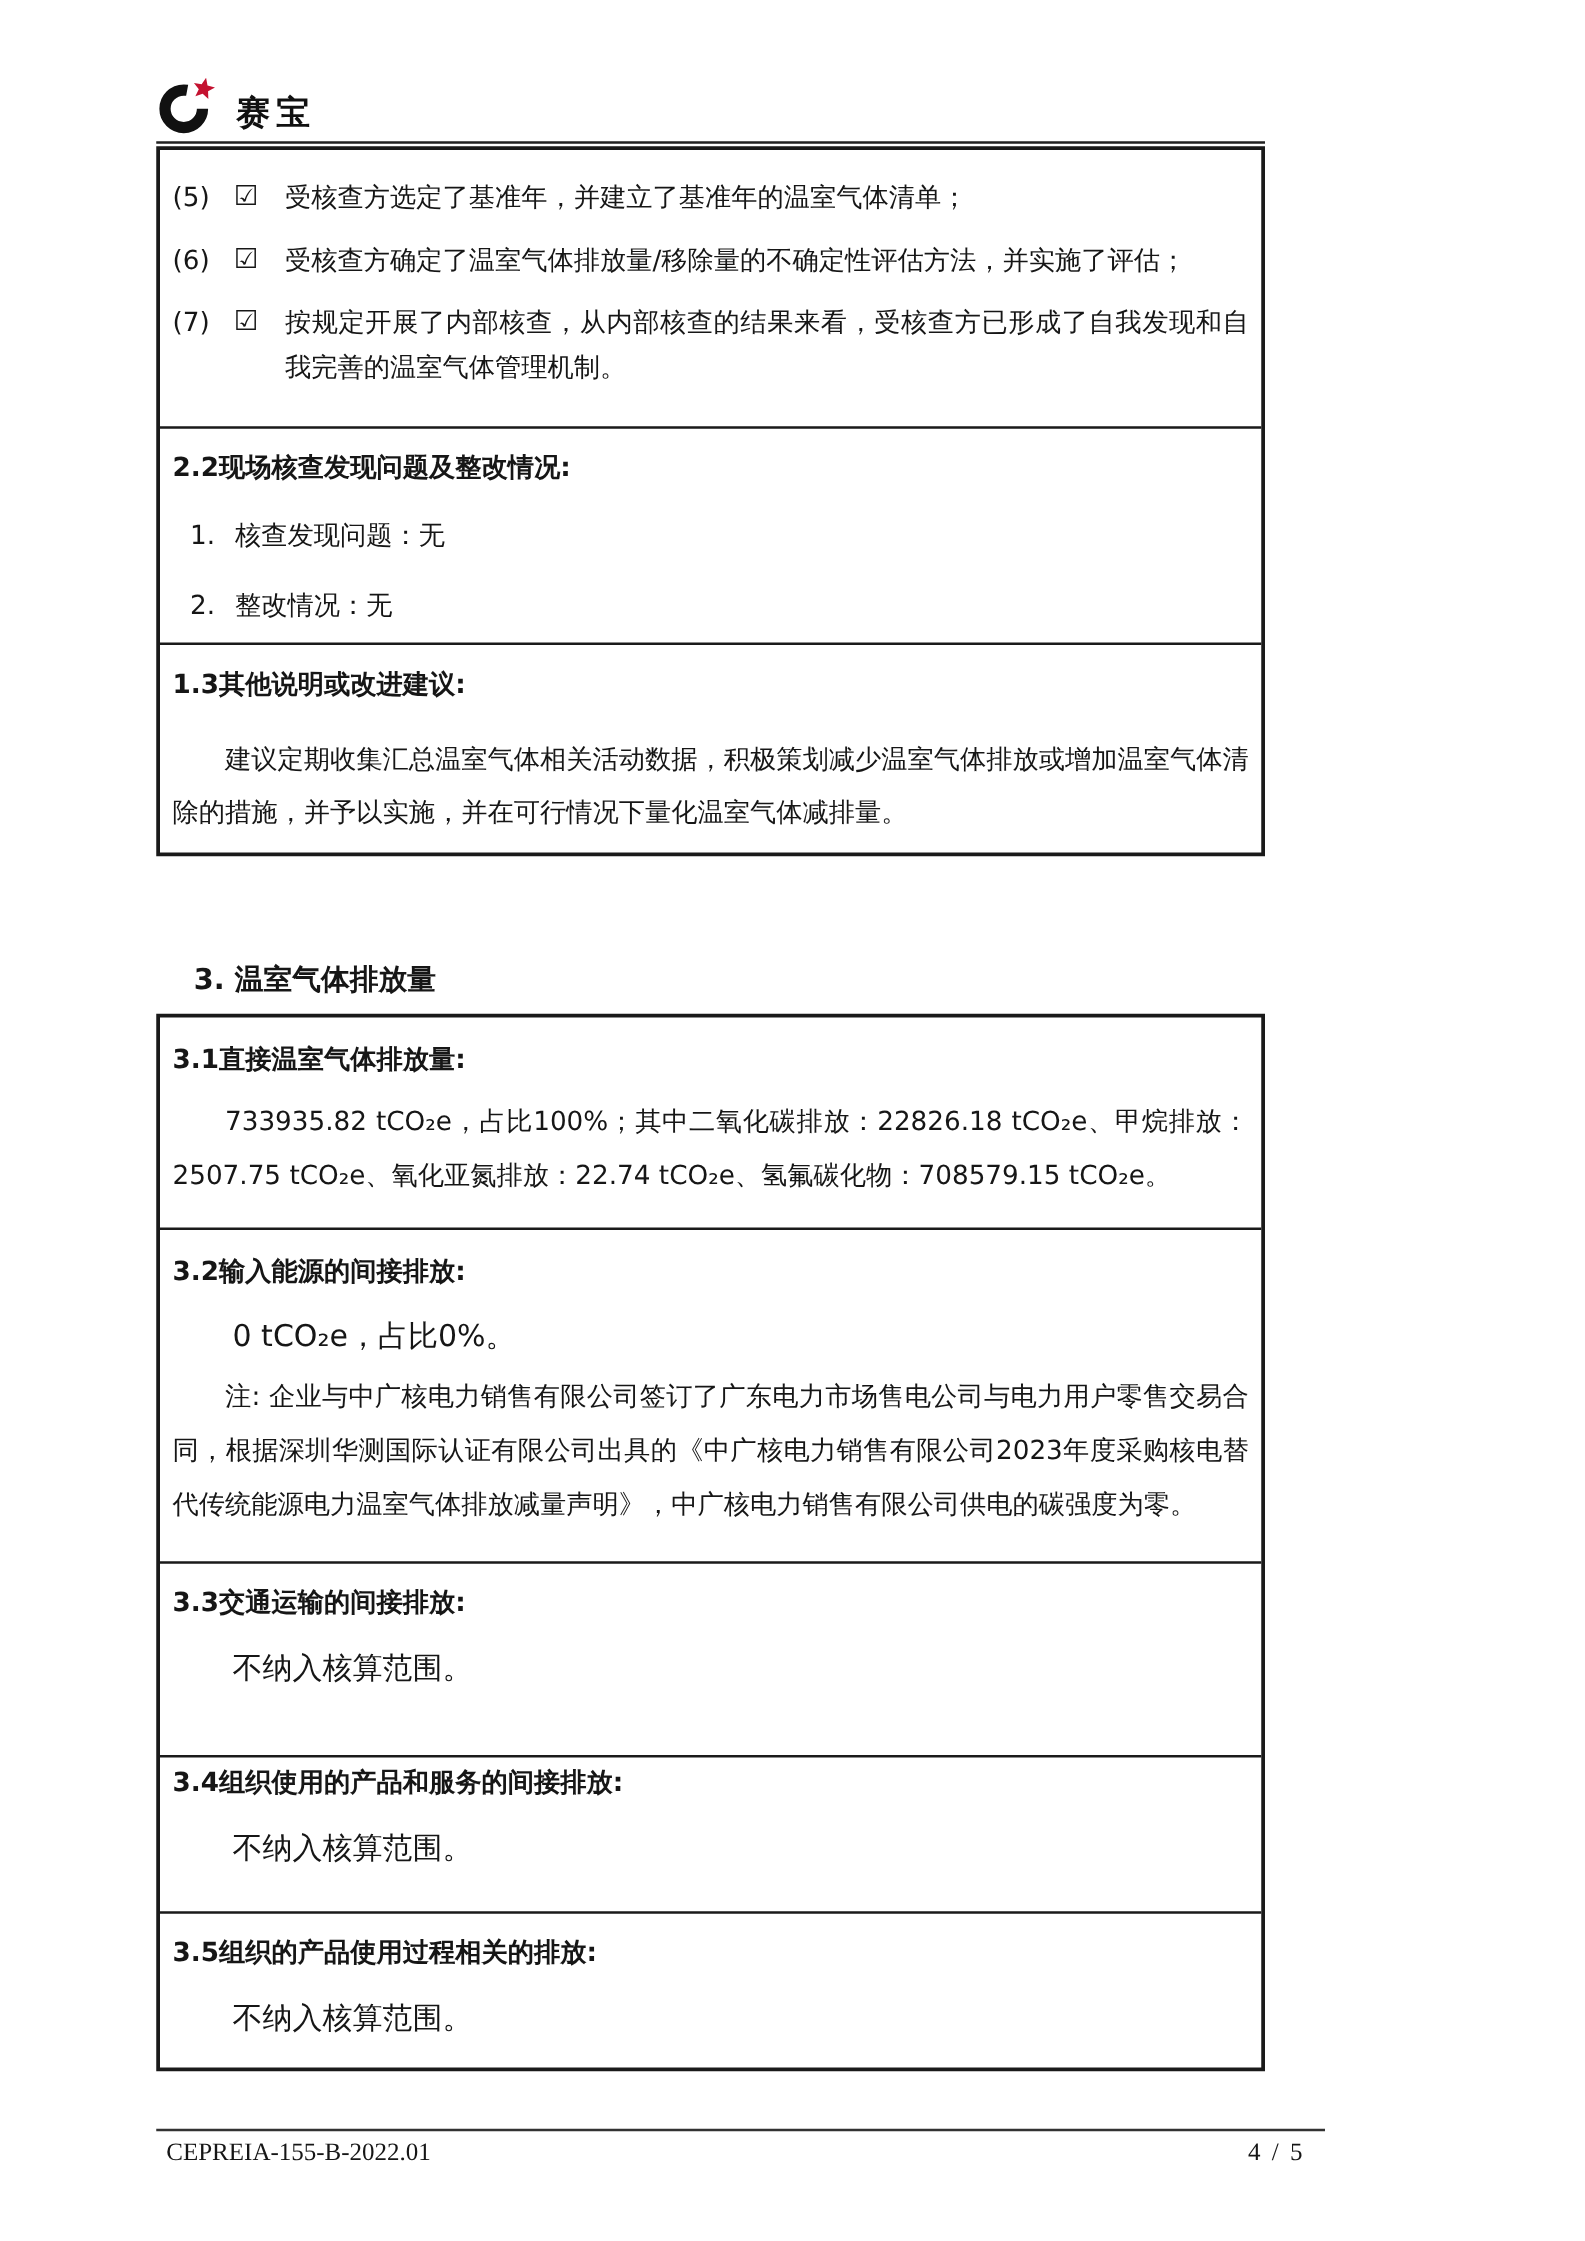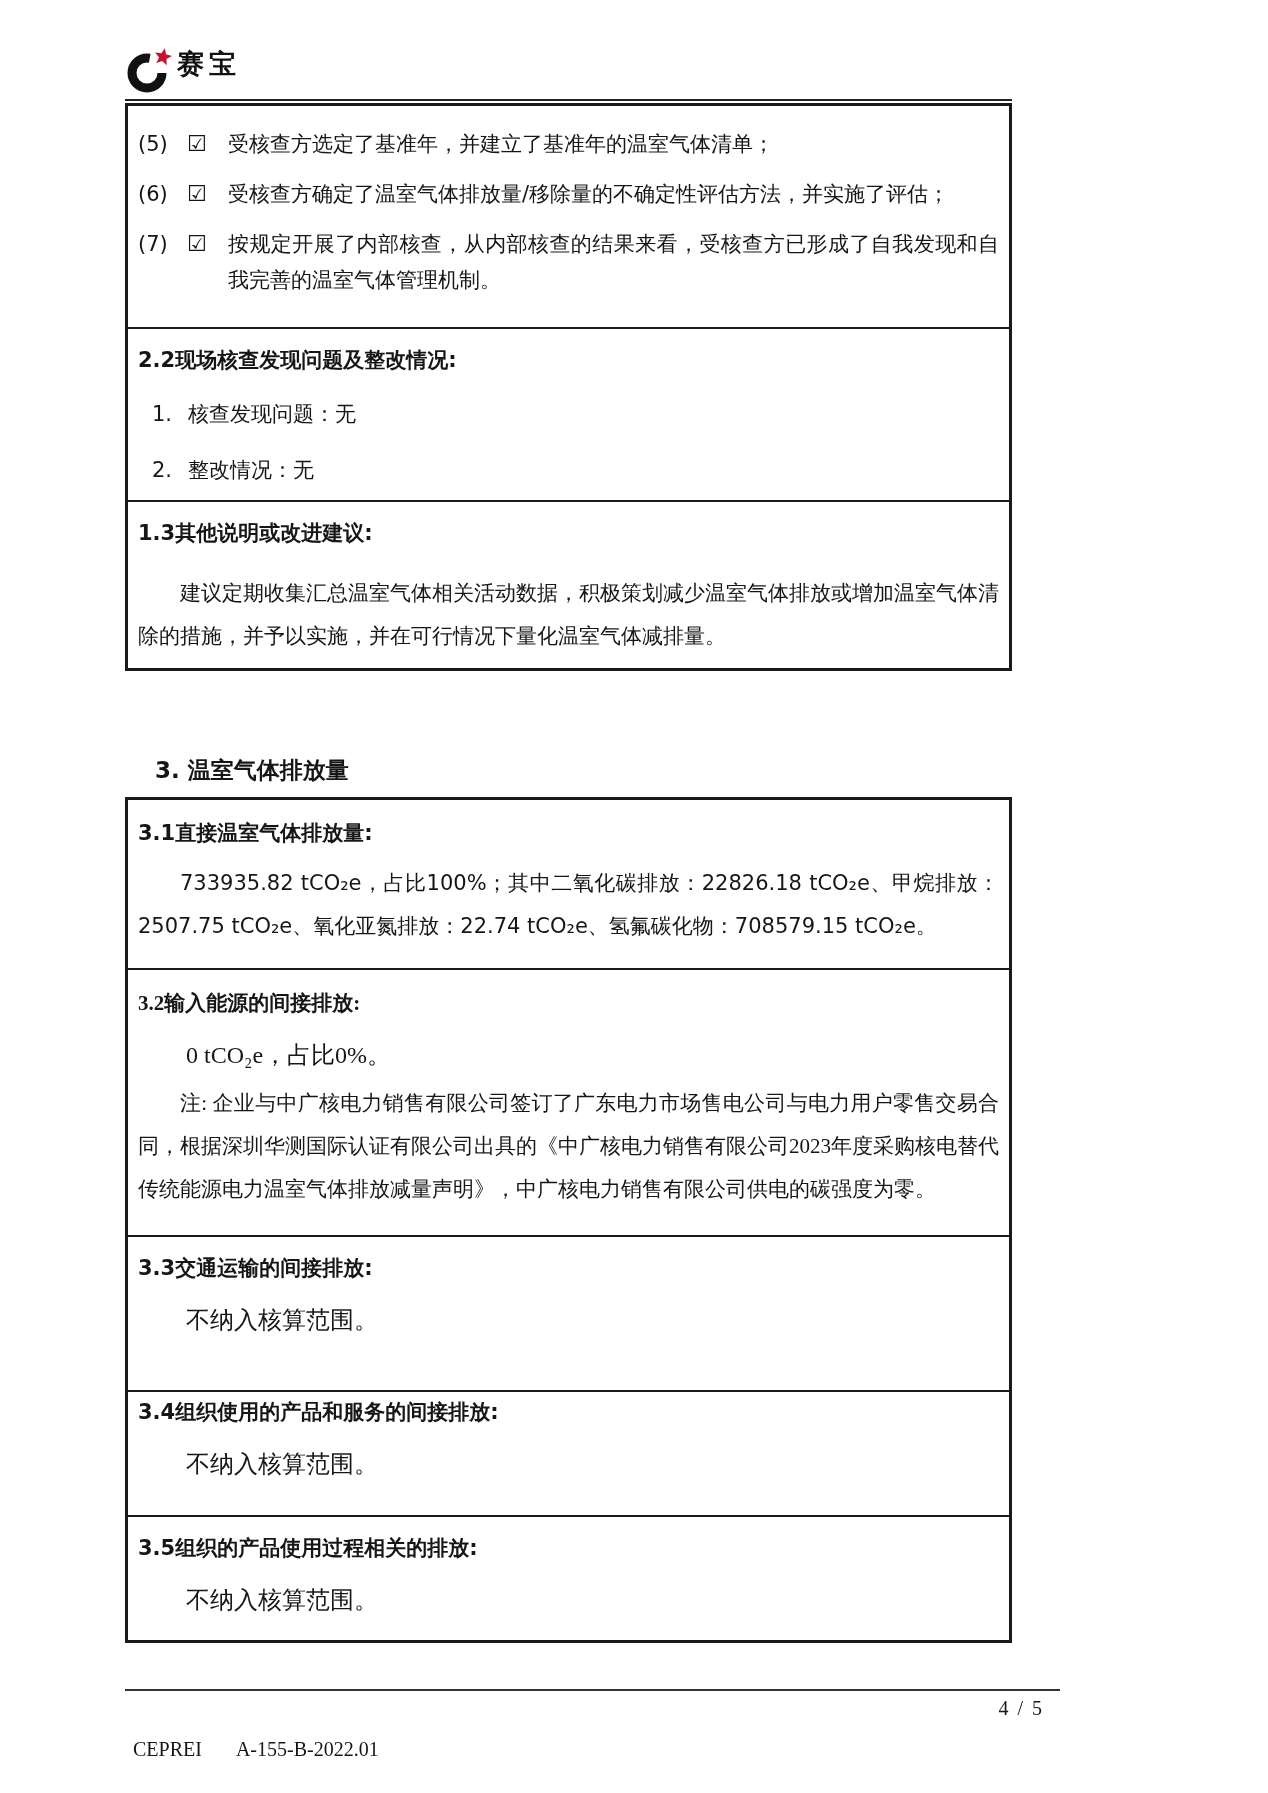--- a/index.html
+++ b/index.html
@@ -8,21 +8,21 @@
     width:1268px;height:1793px;
     background:#ffffff;
     font-family:"DejaVu Sans","Liberation Sans",sans-serif;
     color:#161616;
     overflow:hidden;
     margin:0 auto;
   }
   .content{margin-left:125px;width:887px;}
 
   
-  .logo-row{padding-top:46px;height:48px;display:flex;align-items:flex-start;}
+  .logo-row{padding-top:60px;height:48px;display:flex;align-items:flex-end;gap:12px;}
   .logo-mark{width:52px;height:48px;flex:0 0 auto;}
   .logo-text{font-size:27px;font-weight:700;letter-spacing:5px;color:#111;}
   .header-rule{margin-top:5px;border-top:2px solid #222;}
 
   
   .box-group{border:3px solid #1a1a1a;margin-top:2px;box-sizing:border-box;}
   .seg{box-sizing:border-box;padding:0 10px;}
   .seg + .seg{border-top:2px solid #1a1a1a;}
 
   
@@ -40,33 +40,33 @@
   .body-par{font-size:21px;line-height:43px;text-align:justify;text-indent:2em;margin:24px 0 0 0;}
 
   
   .h3-heading{margin-top:84px;margin-left:30px;font-size:23px;font-weight:600;line-height:30px;}
 
   
   .box-group-3{margin-top:12px;}
   .sub{box-sizing:border-box;padding:0 10px;}
   .sub + .sub{border-top:2px solid #1a1a1a;}
   .sub-1{height:168px;padding-top:18px;}
-  .sub-2{height:267px;padding-top:18px;font-family:Liberation Serif, serif;}
+  .sub-2{height:267px;padding-top:18px;}
   .sub-3{height:155px;padding-top:16px;}
   .sub-4{height:125px;padding-top:5px;}
   .sub-5{height:125px;padding-top:16px;}
   .sub .body-par{margin-top:14px;}
   .sub .value-line{font-size:24px;line-height:30px;margin:22px 0 0 0;text-indent:2em;}
   .sub .note-par{font-size:21px;line-height:43px;text-align:justify;text-indent:2em;margin:12px 0 0 0;}
 
   
   .footer-rule{margin-left:125px;width:935px;border-top:2px solid #333;margin-top:46px;}
   .footer-row{margin-left:125px;width:935px;display:flex;justify-content:space-between;
     font-family:"Liberation Serif","DejaVu Serif",serif;font-size:20px;padding-top:6px;}
-  .footer-left{display:flex;gap:34px;padding-left:8px;margin-top:41px;}
+  .footer-left{display:flex;padding-left:8px;}
   .footer-right{padding-right:16px;letter-spacing:2px;}
 </style>
 </head>
 <body>
 
 <div class="page">
   <div class="content">
 
     <div class="logo-row">
       <span class="logo-mark">

